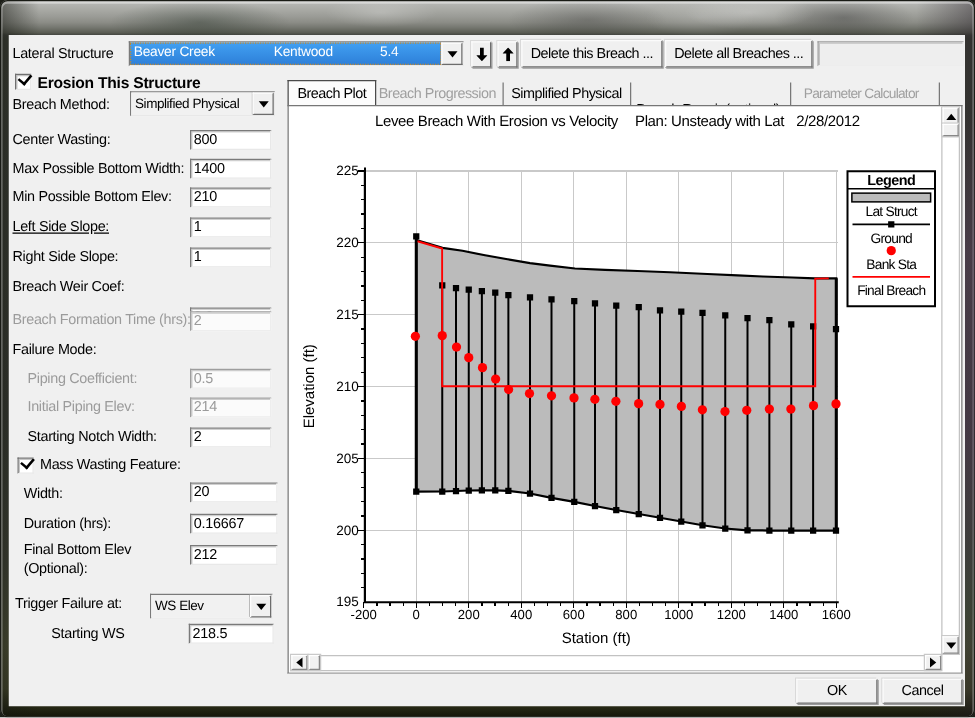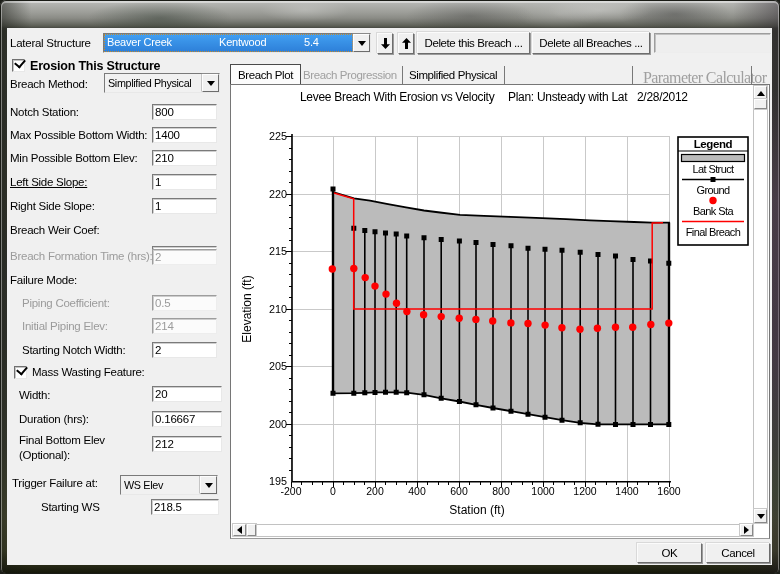--- a/index.html
+++ b/index.html
@@ -76,21 +76,21 @@
   <div class="tb dis" style="left:654px; top:33px; width:117px; height:20px; background:#eee;"></div>
 
   <div class="cb" style="left:12px; top:59px;"></div>
   <div class="lbl" style="left:30px; top:59px; font-weight:bold; font-size:12.5px; letter-spacing:-0.2px;">Erosion This Structure</div>
 
   <div class="lbl" style="left:10px; top:78px;">Breach Method:</div>
   <div class="combo" style="left:104px; top:73px; width:116px; height:20px;">
     <div class="txt">Simplified Physical</div>
       <div class="arr"></div>
   </div>
-  <div class="lbl " style="left:10px; top:106px;">Notch Station:</div>
+  <div class="lbl " style="left:10px; top:106px;">Center Wasting:</div>
   <div class="tb" style="left:152px; top:104px; width:65px; height:16px;">800</div>
   <div class="lbl " style="left:10px; top:129px;">Max Possible Bottom Width:</div>
   <div class="tb" style="left:152px; top:127px; width:65px; height:16px;">1400</div>
   <div class="lbl " style="left:10px; top:152px;">Min Possible Bottom Elev:</div>
   <div class="tb" style="left:152px; top:150px; width:65px; height:16px;">210</div>
   <div class="lbl " style="left:10px; top:176px;text-decoration:underline;">Left Side Slope:</div>
   <div class="tb" style="left:152px; top:174px; width:65px; height:16px;">1</div>
   <div class="lbl " style="left:10px; top:200px;">Right Side Slope:</div>
   <div class="tb" style="left:152px; top:198px; width:65px; height:16px;">1</div>
   <div class="lbl " style="left:10px; top:224px;">Breach Weir Coef:</div>
@@ -121,21 +121,21 @@
   <div class="lbl " style="left:41px; top:501px;">Starting WS</div>
   <div class="tb" style="left:151px; top:499px; width:68px; height:16px;">218.5</div>
 
   <div style="position:absolute; left:230px; top:64px; width:71px; height:21px; background:#fcfcfc; border:1px solid #4a4a4a; border-bottom:none; display:flex; align-items:center; justify-content:center; font-size:11.5px; letter-spacing:-0.4px;">Breach Plot</div>
   <div class="tabtxt" style="left:303px; color:#9f9f9f;">Breach Progression</div>
   <div class="sep" style="left:402px;"></div>
   <div class="tabtxt" style="left:409px;">Simplified Physical</div>
   <div class="sep" style="left:504px;"></div>
   <div class="tabtxt" style="left:509px;margin-top:13px;">Breach Repair (optional)</div>
   <div class="sep" style="left:632px;"></div>
-  <div class="tabtxt" style="left:643px; color:#9f9f9f; font-size:16px; letter-spacing:-0.6px;font-family:Liberation Serif, serif;">Parameter Calculator</div>
+  <div class="tabtxt" style="left:643px; color:#9f9f9f; font-size:11px; letter-spacing:-0.6px;">Parameter Calculator</div>
   <div class="sep" style="left:751px;"></div>
 
   <div style="position:absolute; left:230px; top:84px; width:540px; height:455px; background:#fff; border:1px solid #767676; border-bottom-color:#9a9a9a;"></div>
 
   <div style="position:absolute; left:232px; top:85px; width:521px; height:438px;"><svg id="chart" width="521" height="438" viewBox="0 0 521 438">
 <path d="M59.0,51.7V396.7M101.0,51.7V396.7M143.0,51.7V396.7M185.0,51.7V396.7M227.0,51.7V396.7M269.0,51.7V396.7M311.0,51.7V396.7M353.0,51.7V396.7M395.0,51.7V396.7M437.0,51.7V396.7M60.0,339.2H438.0M60.0,281.7H438.0M60.0,224.2H438.0M60.0,166.7H438.0M60.0,109.2H438.0M60.0,51.7H438.0" stroke="#c9c9c9" stroke-width="1" fill="none" shape-rendering="crispEdges"></path>
 <path d="M57.0,385.2H60.0M57.0,373.7H60.0M57.0,362.2H60.0M57.0,350.7H60.0M54.0,339.2H60.0M57.0,327.7H60.0M57.0,316.2H60.0M57.0,304.7H60.0M57.0,293.2H60.0M54.0,281.7H60.0M57.0,270.2H60.0M57.0,258.7H60.0M57.0,247.2H60.0M57.0,235.7H60.0M54.0,224.2H60.0M57.0,212.7H60.0M57.0,201.2H60.0M57.0,189.7H60.0M57.0,178.2H60.0M54.0,166.7H60.0M57.0,155.2H60.0M57.0,143.7H60.0M57.0,132.2H60.0M57.0,120.7H60.0M54.0,109.2H60.0M57.0,97.7H60.0M57.0,86.2H60.0M57.0,74.7H60.0M57.0,63.2H60.0M54.0,51.7H60.0M59.0,396.7V401.7M69.5,396.7V399.7M80.0,396.7V399.7M90.5,396.7V399.7M101.0,396.7V401.7M111.5,396.7V399.7M122.0,396.7V399.7M132.5,396.7V399.7M143.0,396.7V401.7M153.5,396.7V399.7M164.0,396.7V399.7M174.5,396.7V399.7M185.0,396.7V401.7M195.5,396.7V399.7M206.0,396.7V399.7M216.5,396.7V399.7M227.0,396.7V401.7M237.5,396.7V399.7M248.0,396.7V399.7M258.5,396.7V399.7M269.0,396.7V401.7M279.5,396.7V399.7M290.0,396.7V399.7M300.5,396.7V399.7M311.0,396.7V401.7M321.5,396.7V399.7M332.0,396.7V399.7M342.5,396.7V399.7M353.0,396.7V401.7M363.5,396.7V399.7M374.0,396.7V399.7M384.5,396.7V399.7M395.0,396.7V401.7M405.5,396.7V399.7M416.0,396.7V399.7M426.5,396.7V399.7M437.0,396.7V401.7" stroke="#000" stroke-width="1" fill="none" shape-rendering="crispEdges"></path>
 <path d="M60,49V396.7H439" stroke="#000" stroke-width="1.6" fill="none"></path>
 <text x="55" y="400.2" font-size="10.8" text-anchor="end">195</text>
 <text x="55" y="342.7" font-size="10.8" text-anchor="end">200</text>

